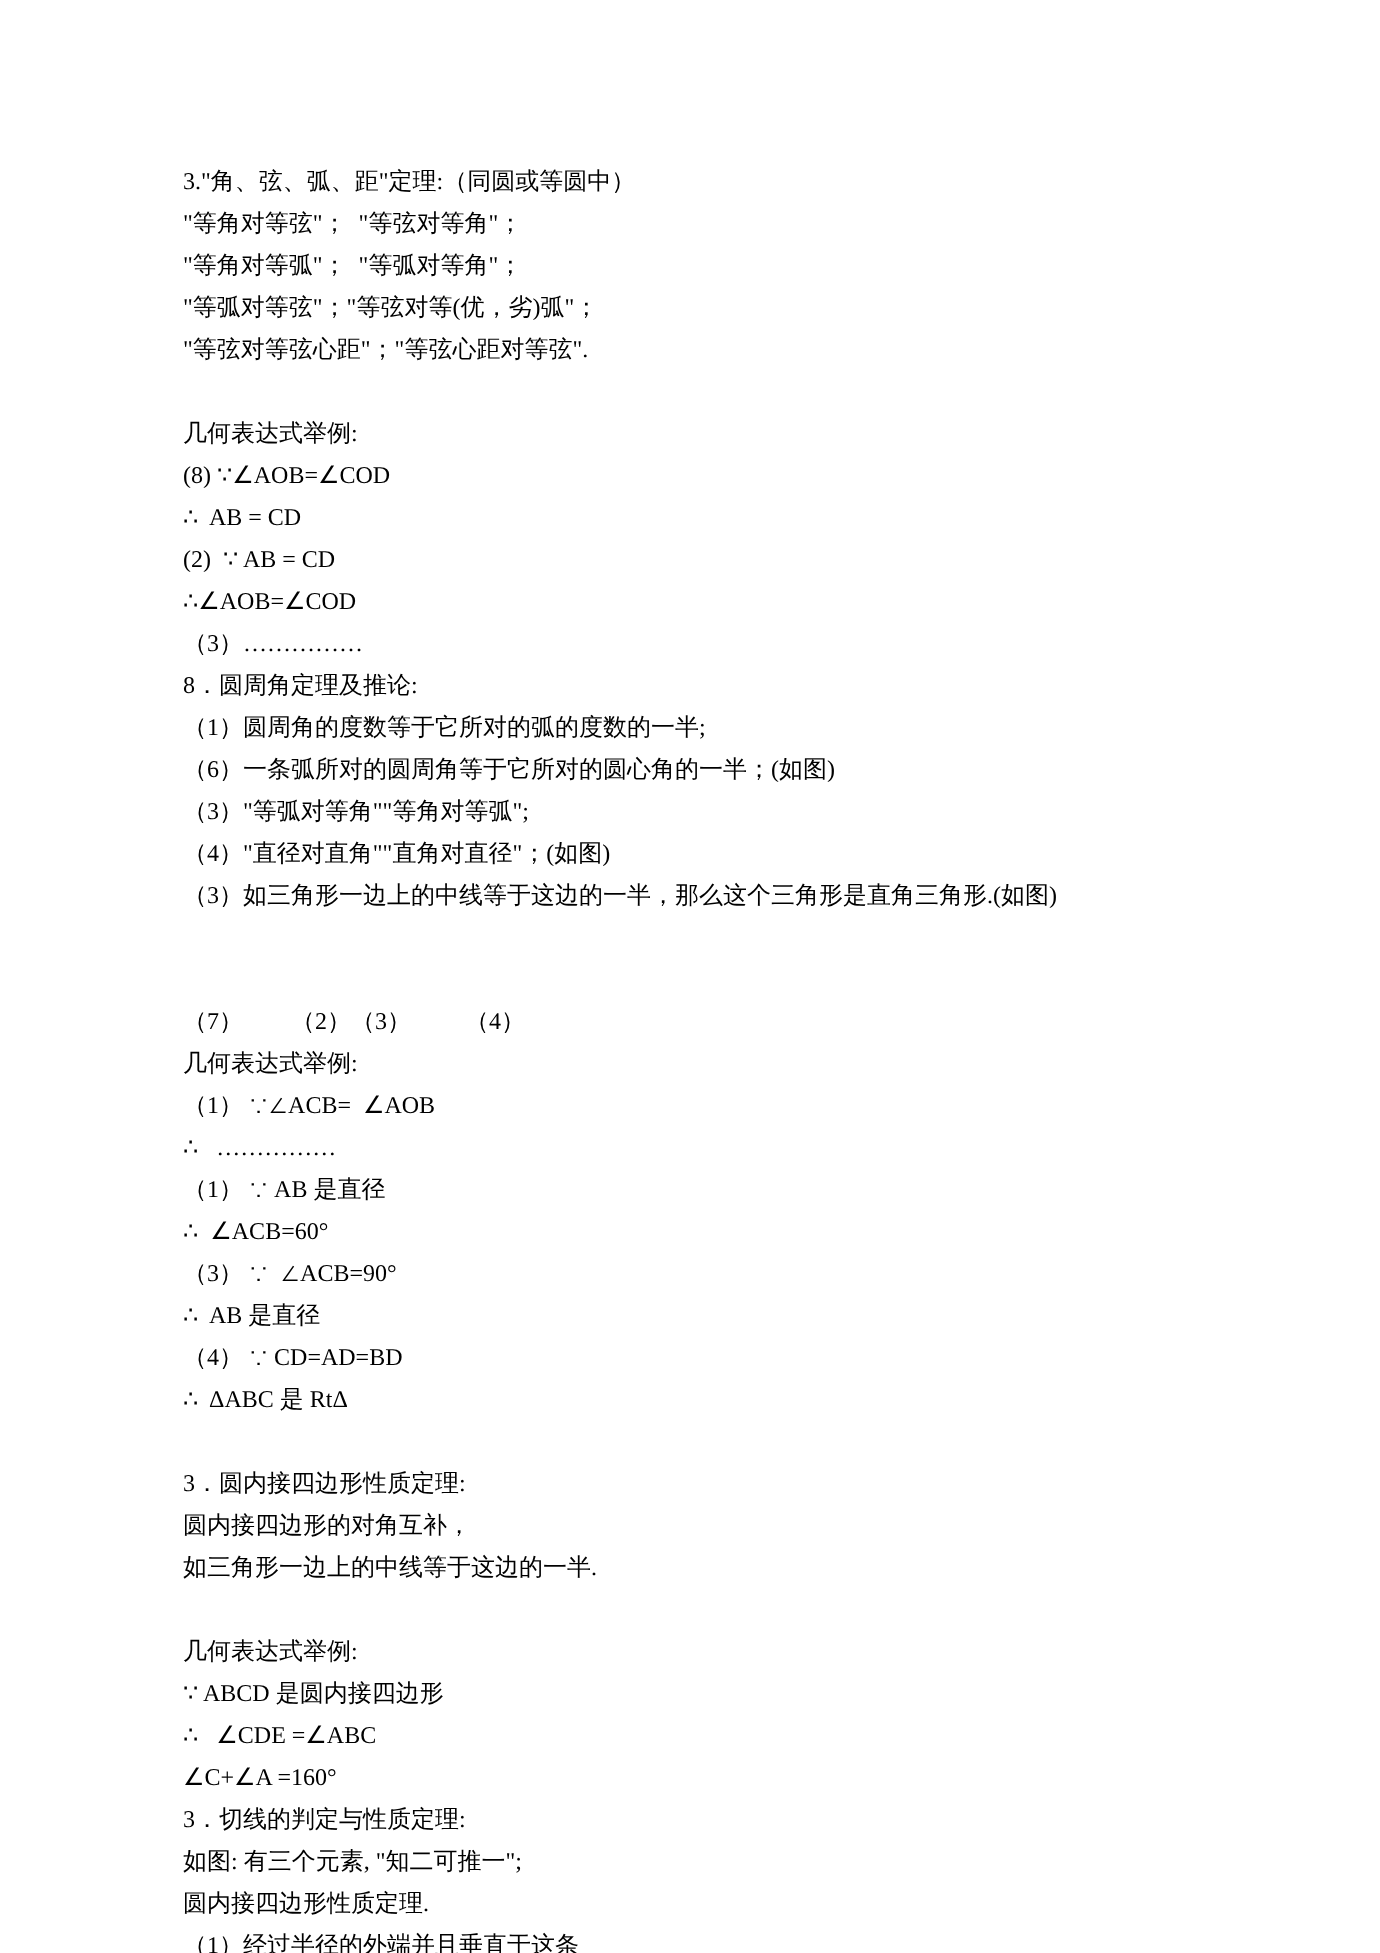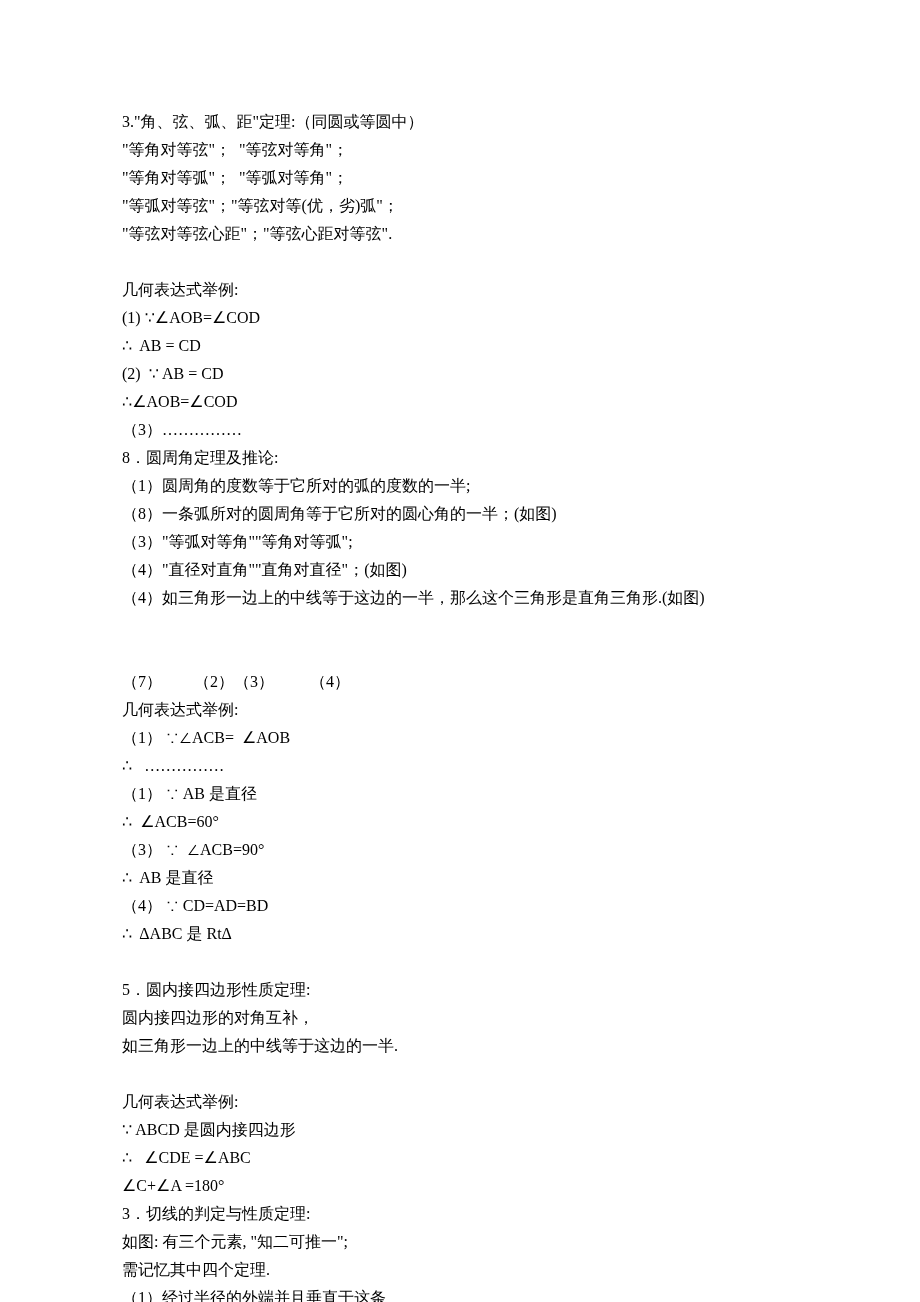--- a/index.html
+++ b/index.html
@@ -22,55 +22,55 @@
 
 <div class="line">3."角、弦、弧、距"定理:（同圆或等圆中）</div>
 <div class="line">"等角对等弦"；  "等弦对等角"；</div>
 <div class="line">"等角对等弧"；  "等弧对等角"；</div>
 <div class="line">"等弧对等弦"；"等弦对等(优，劣)弧"；</div>
 <div class="line">"等弦对等弦心距"；"等弦心距对等弦".</div>
 
 <div class="blank"></div>
 
 <div class="line">几何表达式举例:</div>
-<div class="line">(1) ∵∠AOB=∠COD</div>
+<div class="line">(8) ∵∠AOB=∠COD</div>
 <div class="line">∴  AB = CD</div>
 <div class="line">(2)  ∵ AB = CD</div>
 <div class="line">∴∠AOB=∠COD</div>
 <div class="line">（3）……………</div>
 
 <div class="line">8．圆周角定理及推论:</div>
 <div class="line">（1）圆周角的度数等于它所对的弧的度数的一半;</div>
-<div class="line">（8）一条弧所对的圆周角等于它所对的圆心角的一半；(如图)</div>
+<div class="line">（6）一条弧所对的圆周角等于它所对的圆心角的一半；(如图)</div>
 <div class="line">（3）"等弧对等角""等角对等弧";</div>
 <div class="line">（4）"直径对直角""直角对直径"；(如图)</div>
-<div class="line">（4）如三角形一边上的中线等于这边的一半，那么这个三角形是直角三角形.(如图)</div>
+<div class="line">（3）如三角形一边上的中线等于这边的一半，那么这个三角形是直角三角形.(如图)</div>
 
 <div class="blank2"></div>
 
 <div class="line">（7）        （2）（3）         （4）</div>
 <div class="line">几何表达式举例:</div>
 <div class="line">（1） ∵∠ACB=  ∠AOB</div>
 <div class="line">∴   ……………</div>
 <div class="line">（1） ∵ AB 是直径</div>
 <div class="line">∴  ∠ACB=60°</div>
 <div class="line">（3） ∵  ∠ACB=90°</div>
 <div class="line">∴  AB 是直径</div>
 <div class="line">（4） ∵ CD=AD=BD</div>
 <div class="line">∴  ΔABC 是 RtΔ</div>
 
 <div class="blank"></div>
 
-<div class="line">5．圆内接四边形性质定理:</div>
+<div class="line">3．圆内接四边形性质定理:</div>
 <div class="line">圆内接四边形的对角互补，</div>
 <div class="line">如三角形一边上的中线等于这边的一半.</div>
 
 <div class="blank"></div>
 
 <div class="line">几何表达式举例:</div>
 <div class="line">∵ ABCD 是圆内接四边形</div>
 <div class="line">∴   ∠CDE =∠ABC</div>
-<div class="line">∠C+∠A =180°</div>
+<div class="line">∠C+∠A =160°</div>
 
 <div class="line">3．切线的判定与性质定理:</div>
 <div class="line">如图: 有三个元素, "知二可推一";</div>
-<div class="line">需记忆其中四个定理.</div>
+<div class="line">圆内接四边形性质定理.</div>
 <div class="line">（1）经过半径的外端并且垂直于这条</div>
 
 </body></html>

